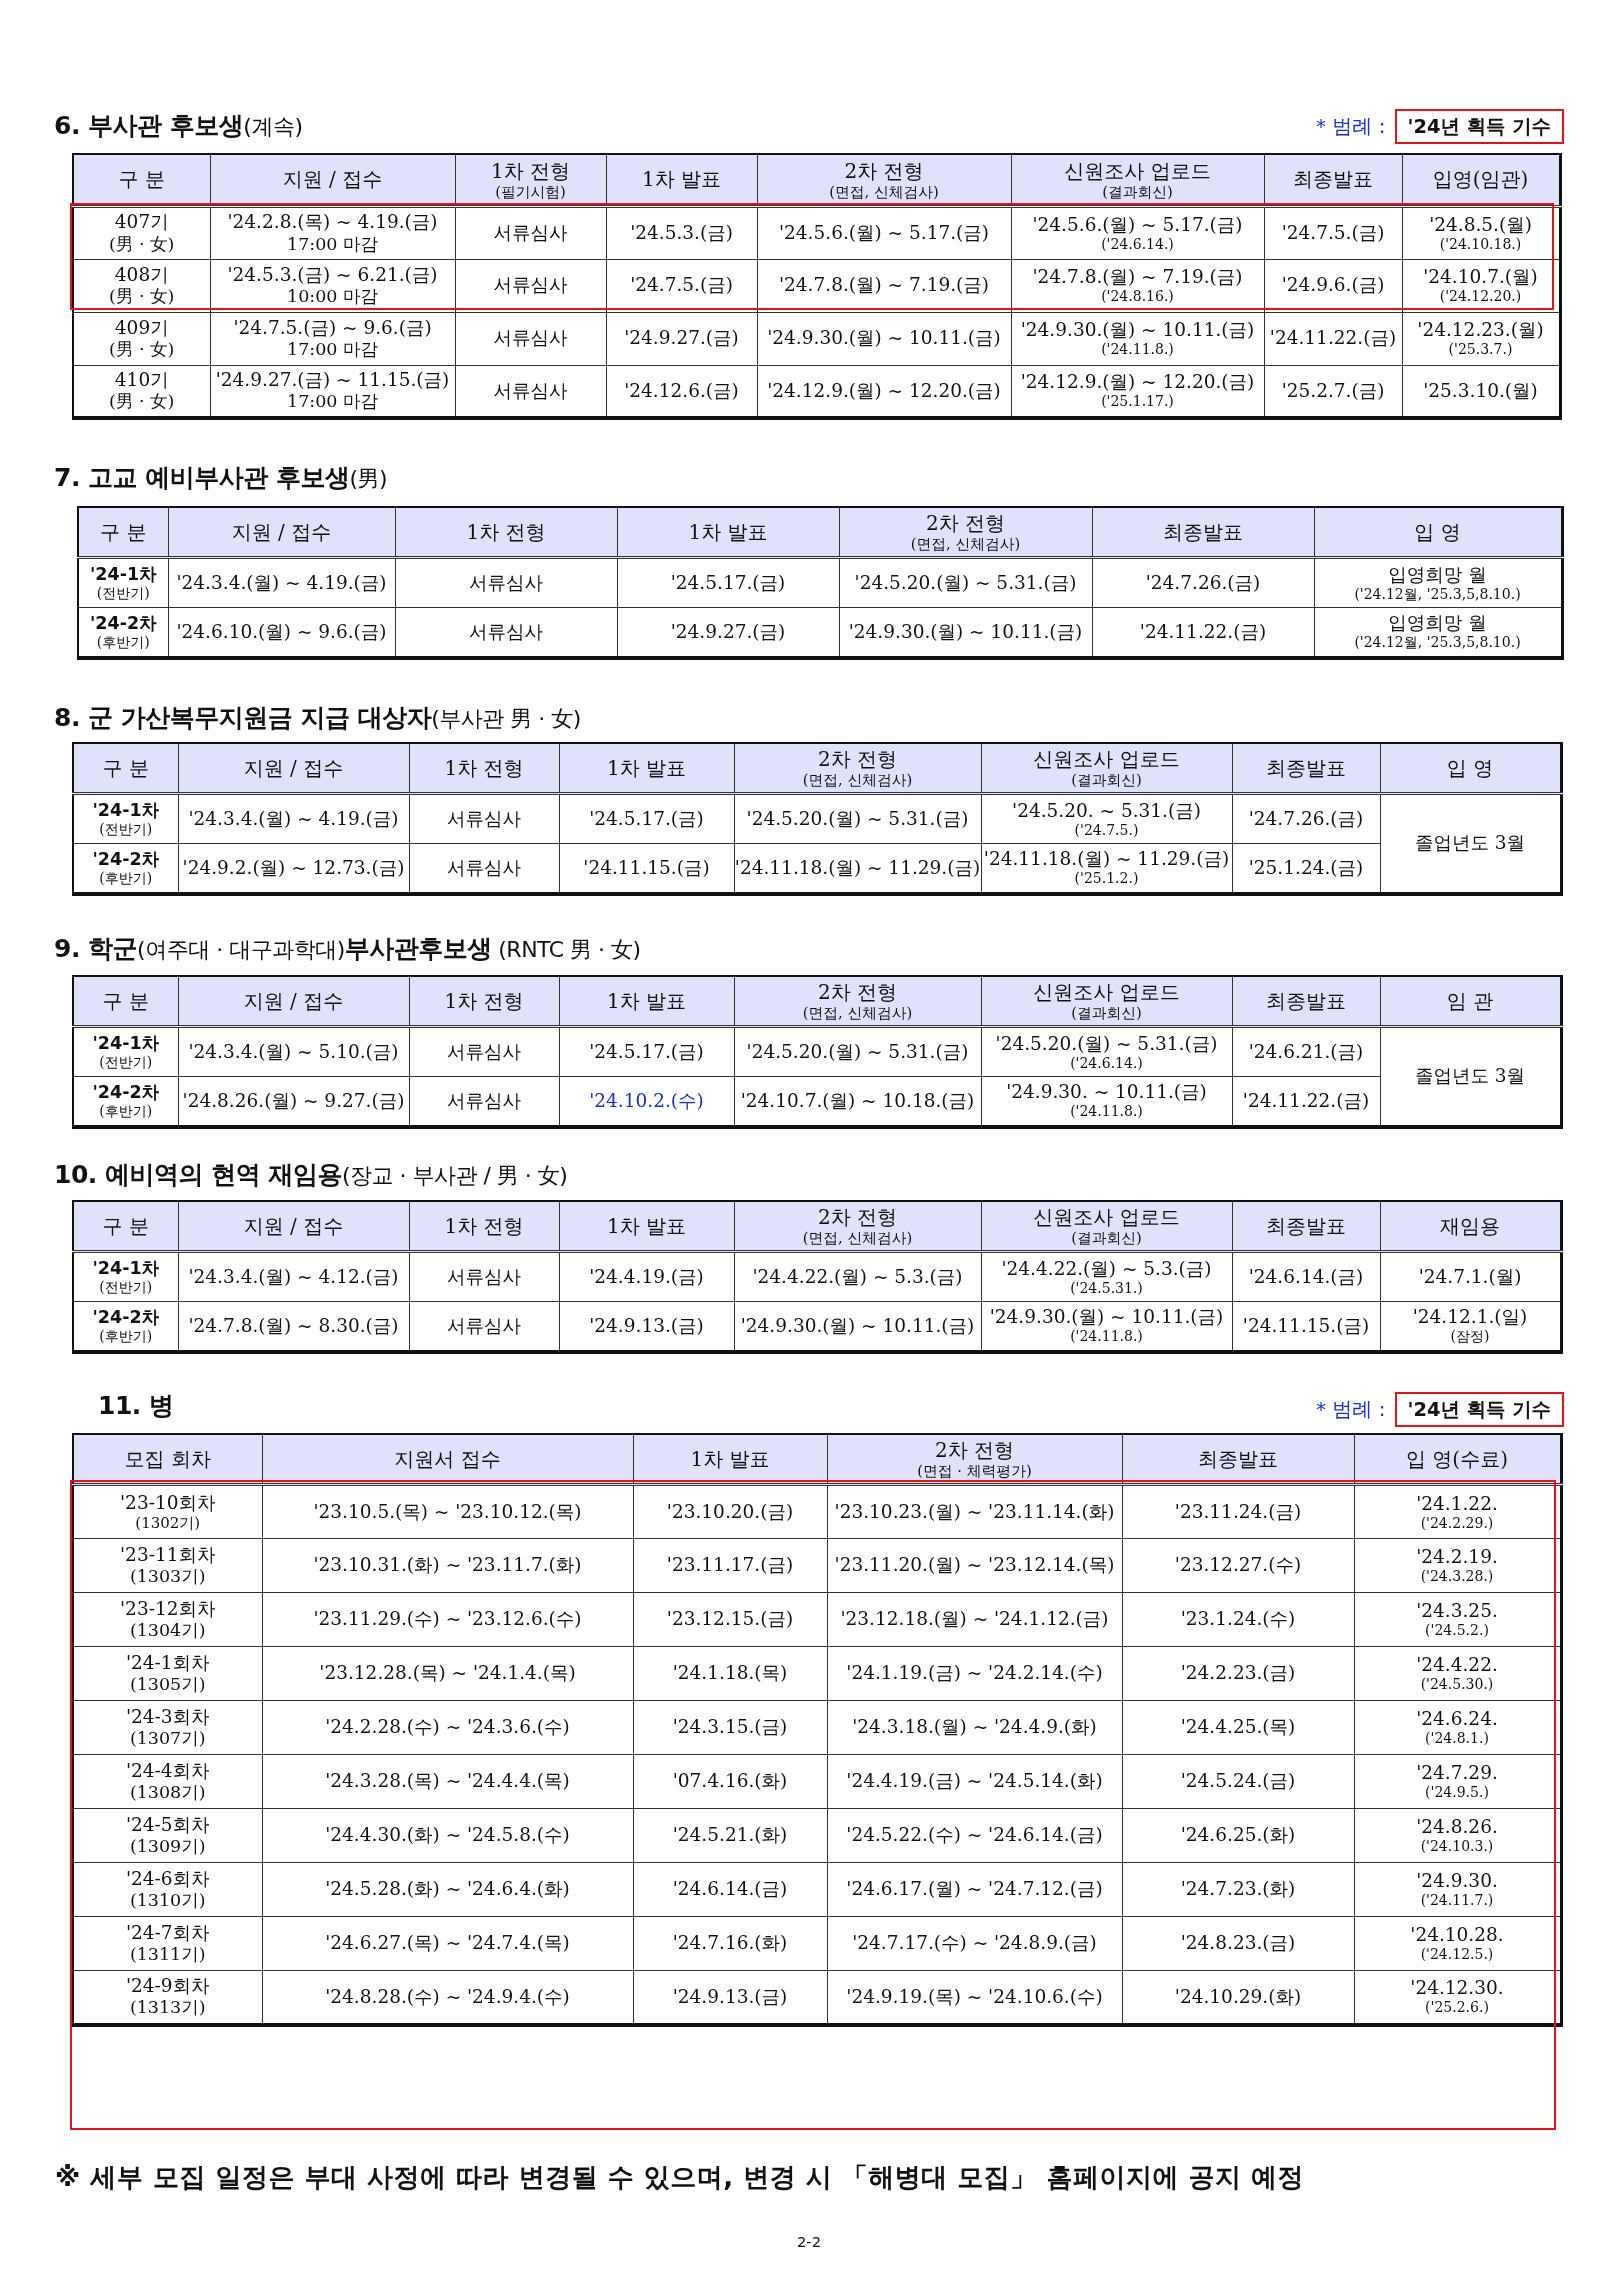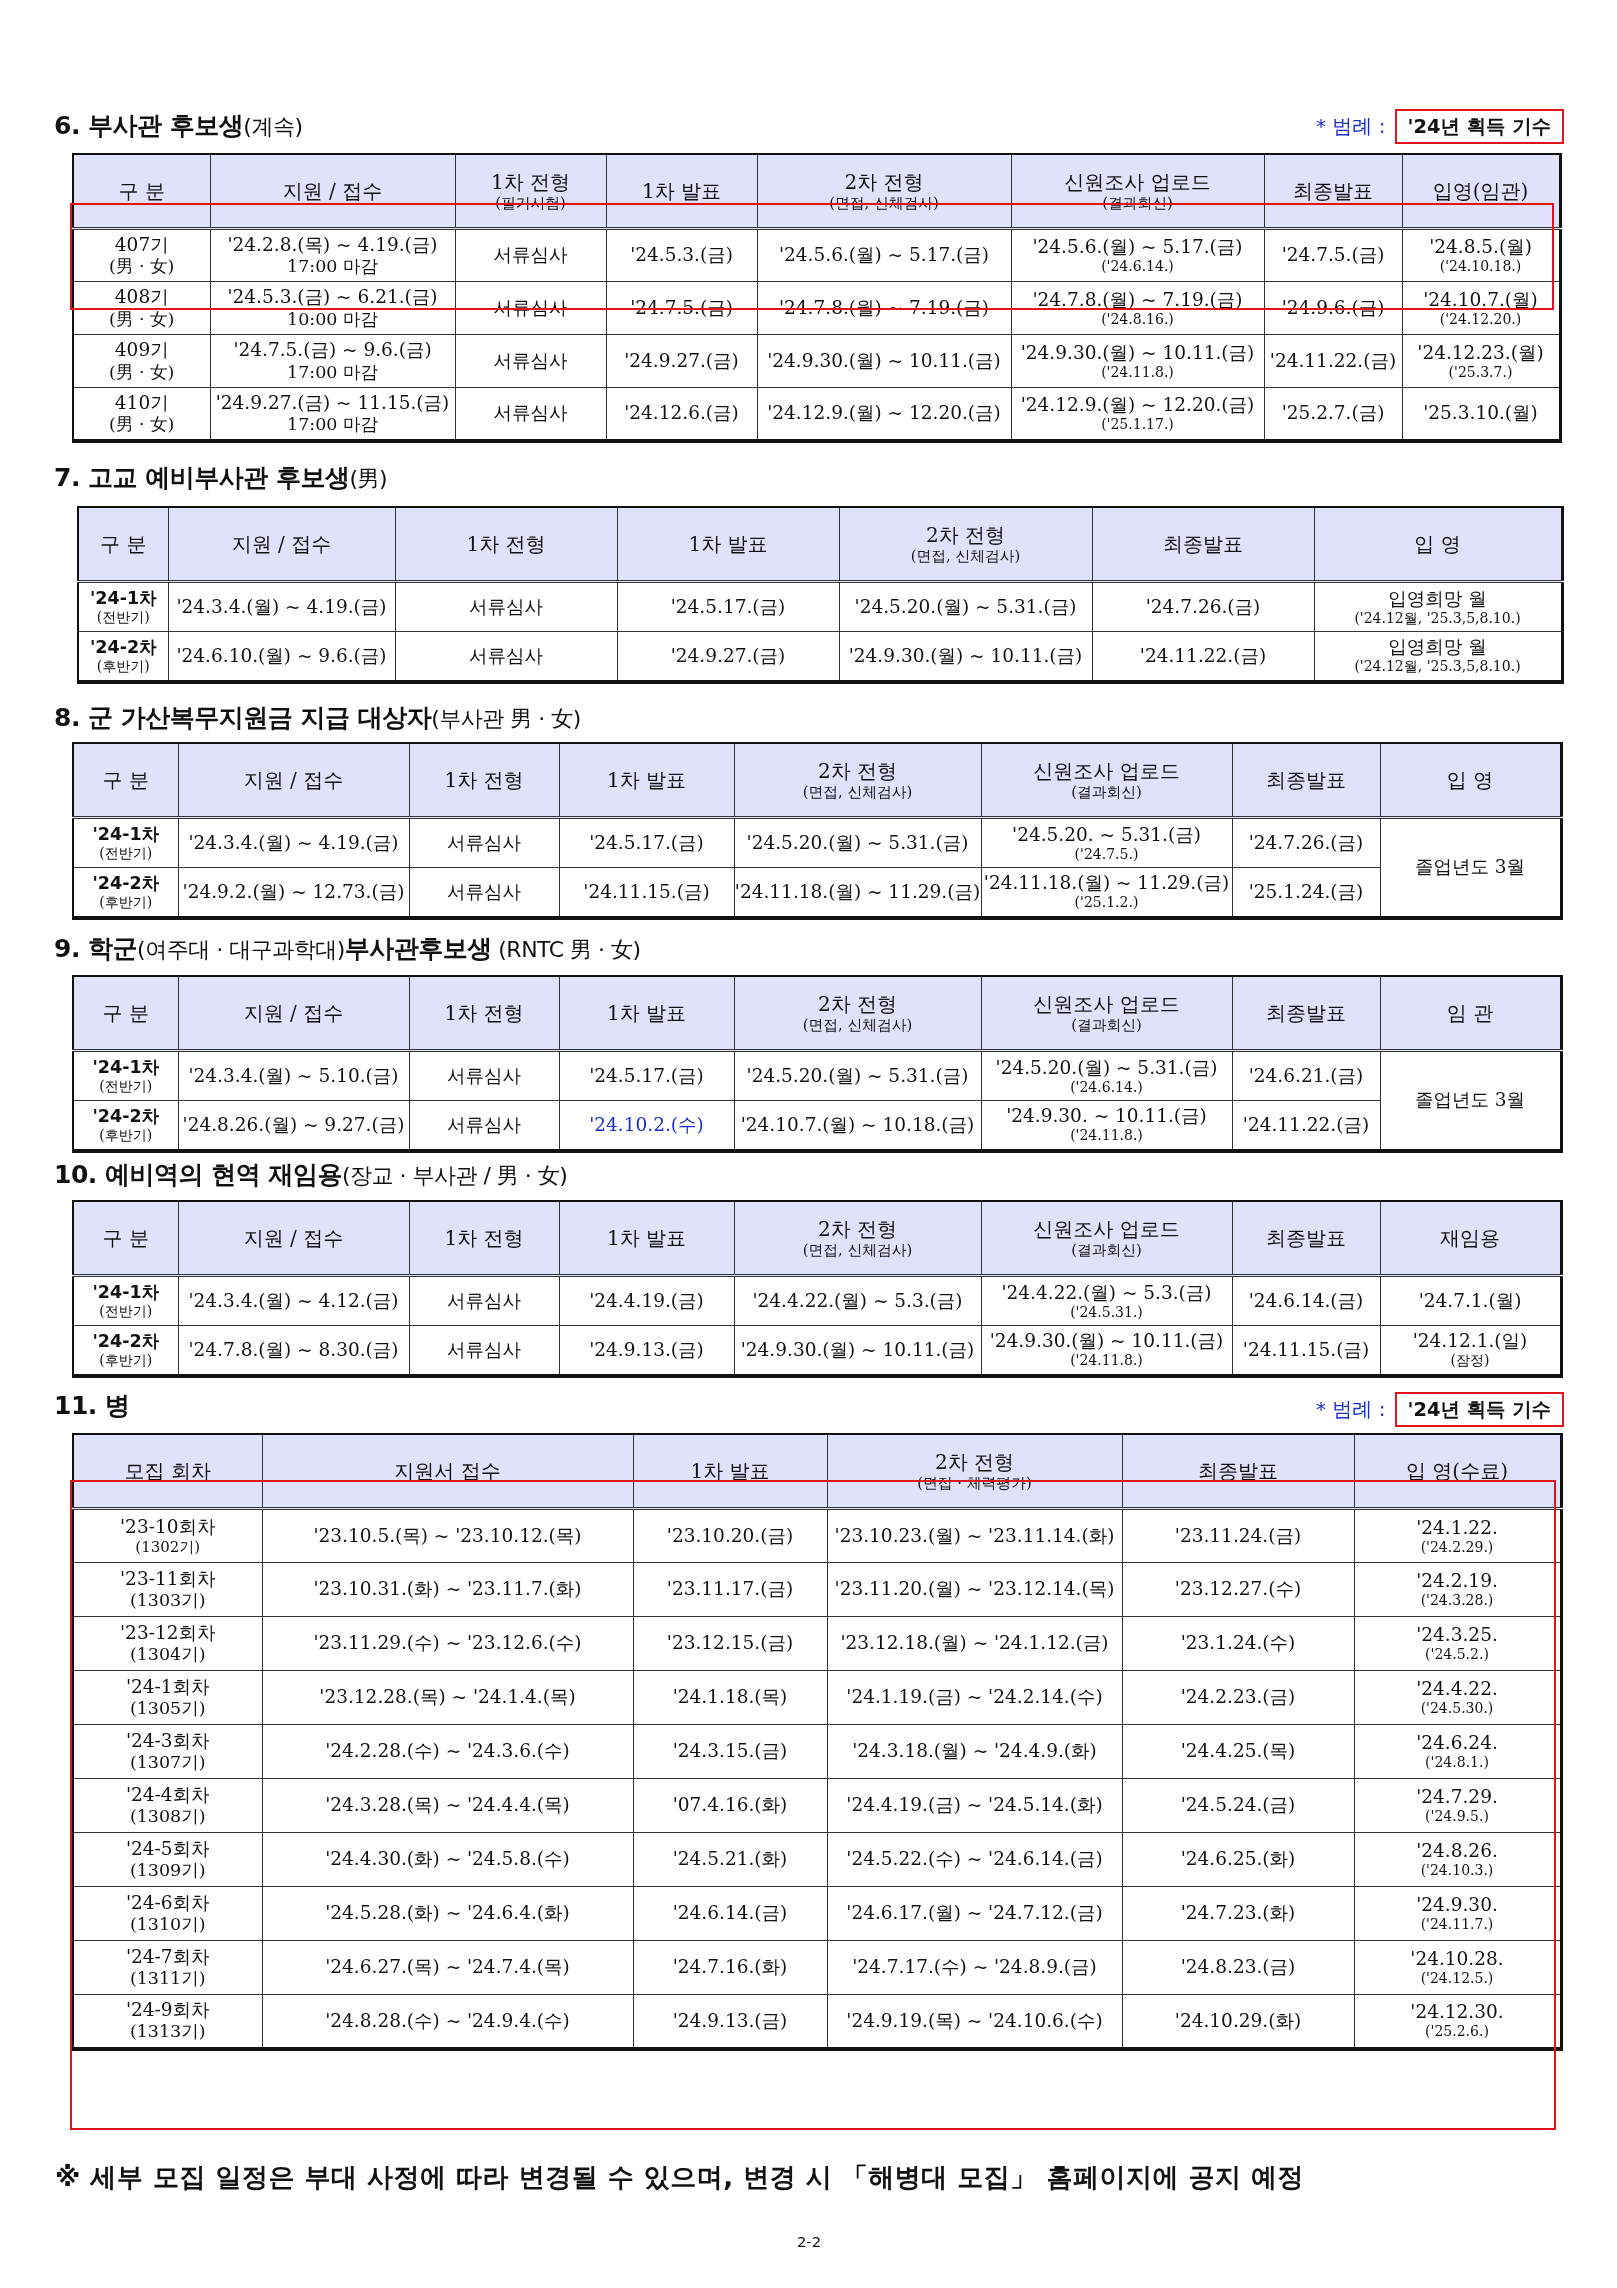--- a/index.html
+++ b/index.html
@@ -3,21 +3,21 @@
 <meta charset="utf-8">
 <style>
   html, body { margin:0; padding:0; background:#ffffff; }
   body { width:1618px; height:2289px; position:relative; font-family:"DejaVu Serif", serif; color:#111; overflow:hidden; }
   .sec-title { position:absolute; left:54px; font-family:"DejaVu Sans", sans-serif; font-weight:bold; font-size:25px; letter-spacing:-0.5px; }
   .sec-title .light { font-weight:normal; font-size:22px;margin-top:40px; }
   .legend { position:absolute; right:54px; display:flex; align-items:center; font-family:"DejaVu Sans", sans-serif; }
   .legend .lbl { color:#1a2fc8; font-size:20px; margin-right:9.2px; }
   .legend .box { border:2.8px solid #e0141b; padding:1.8px 11px; font-weight:bold; font-size:19.4px; color:#111; }
   table.t { position:absolute; border-collapse:collapse; table-layout:fixed; border:2.8px solid #111; border-bottom-width:4.6px; border-right-width:3.7px; }
-  table.t th { background:#e0e2fb; font-weight:normal; font-size:20px; border:0.9px solid #333; border-bottom:3.7px double #333; padding:16px; line-height:1.15; text-align:center; }
+  table.t th { background:#e0e2fb; font-weight:normal; font-size:20px; border:0.9px solid #333; border-bottom:3.7px double #333; padding:4px; line-height:1.15; text-align:center; }
   table.t th .sub { display:block; font-size:14.8px; }
   table.t td { border:0.9px solid #333; font-size:18.5px; text-align:center; padding:0; line-height:1.2; }
   table.t td .sub { display:block; font-size:14px; }
   table.t td .b { font-family:"DejaVu Sans", sans-serif; font-weight:bold; font-size:17.5px; display:block; }
   .blue { color:#1a2fc8; }
   .redbox { position:absolute; border:2.8px solid #e0141b; pointer-events:none; }
   .note { position:absolute; left:55px; top:2160px; font-family:"DejaVu Sans", sans-serif; font-weight:bold; font-size:26px; letter-spacing:0.5px; }
   .pageno { position:absolute; top:2233px; left:0; width:1618px; text-align:center; font-family:"DejaVu Sans", sans-serif; font-size:14.8px; }
 </style>
 </head>
@@ -310,21 +310,21 @@
       <td>서류심사</td>
       <td>'24.9.13.(금)</td>
       <td>'24.9.30.(월) ~ 10.11.(금)</td>
       <td><span>'24.9.30.(월) ~ 10.11.(금)</span><span class="sub">('24.11.8.)</span></td>
       <td>'24.11.15.(금)</td>
       <td><span>'24.12.1.(일)</span><span class="sub">(잠정)</span></td>
     </tr>
   </tbody>
 </table>
 
-<div class="sec-title" style="top:1389px;">
+<div class="sec-title" style="top:1389px;margin-left:44px;">
   <span>11. 병</span>
 </div>
 <div class="legend" style="top:1392px;">
   <span class="lbl">* 범례 :</span>
   <span class="box">'24년 획득 기수</span>
 </div>
 
 <table class="t" id="t11" style="left:72px; top:1433px; width:1488px;">
   <colgroup>
       <col style="width:189px">

